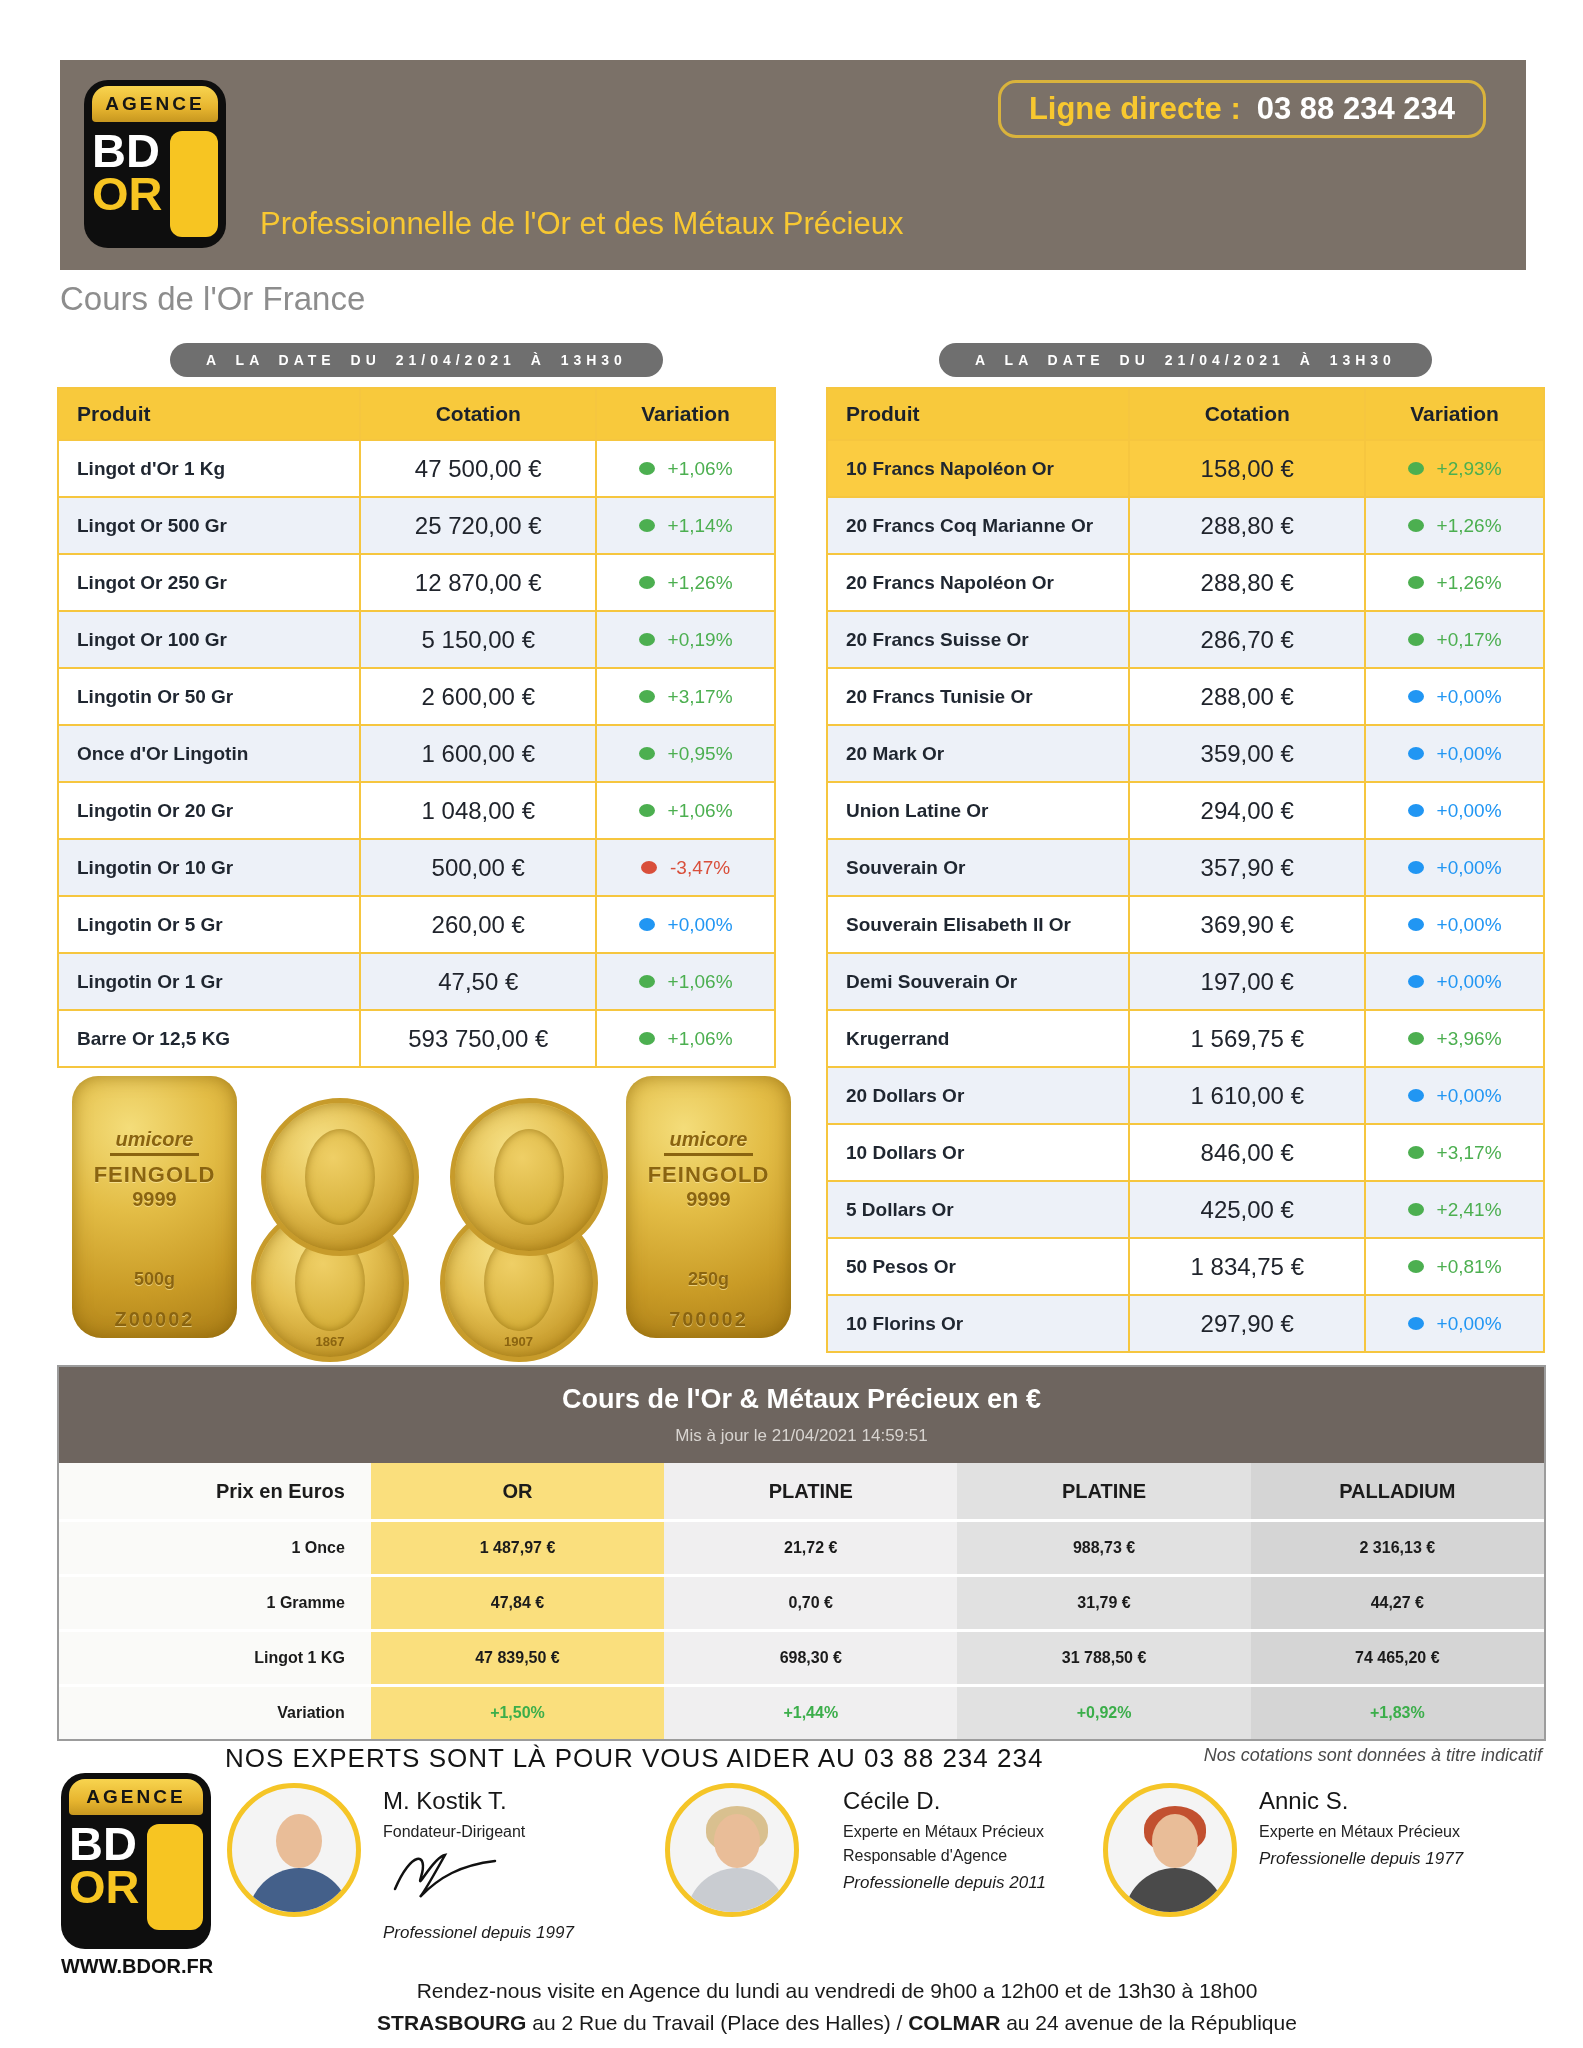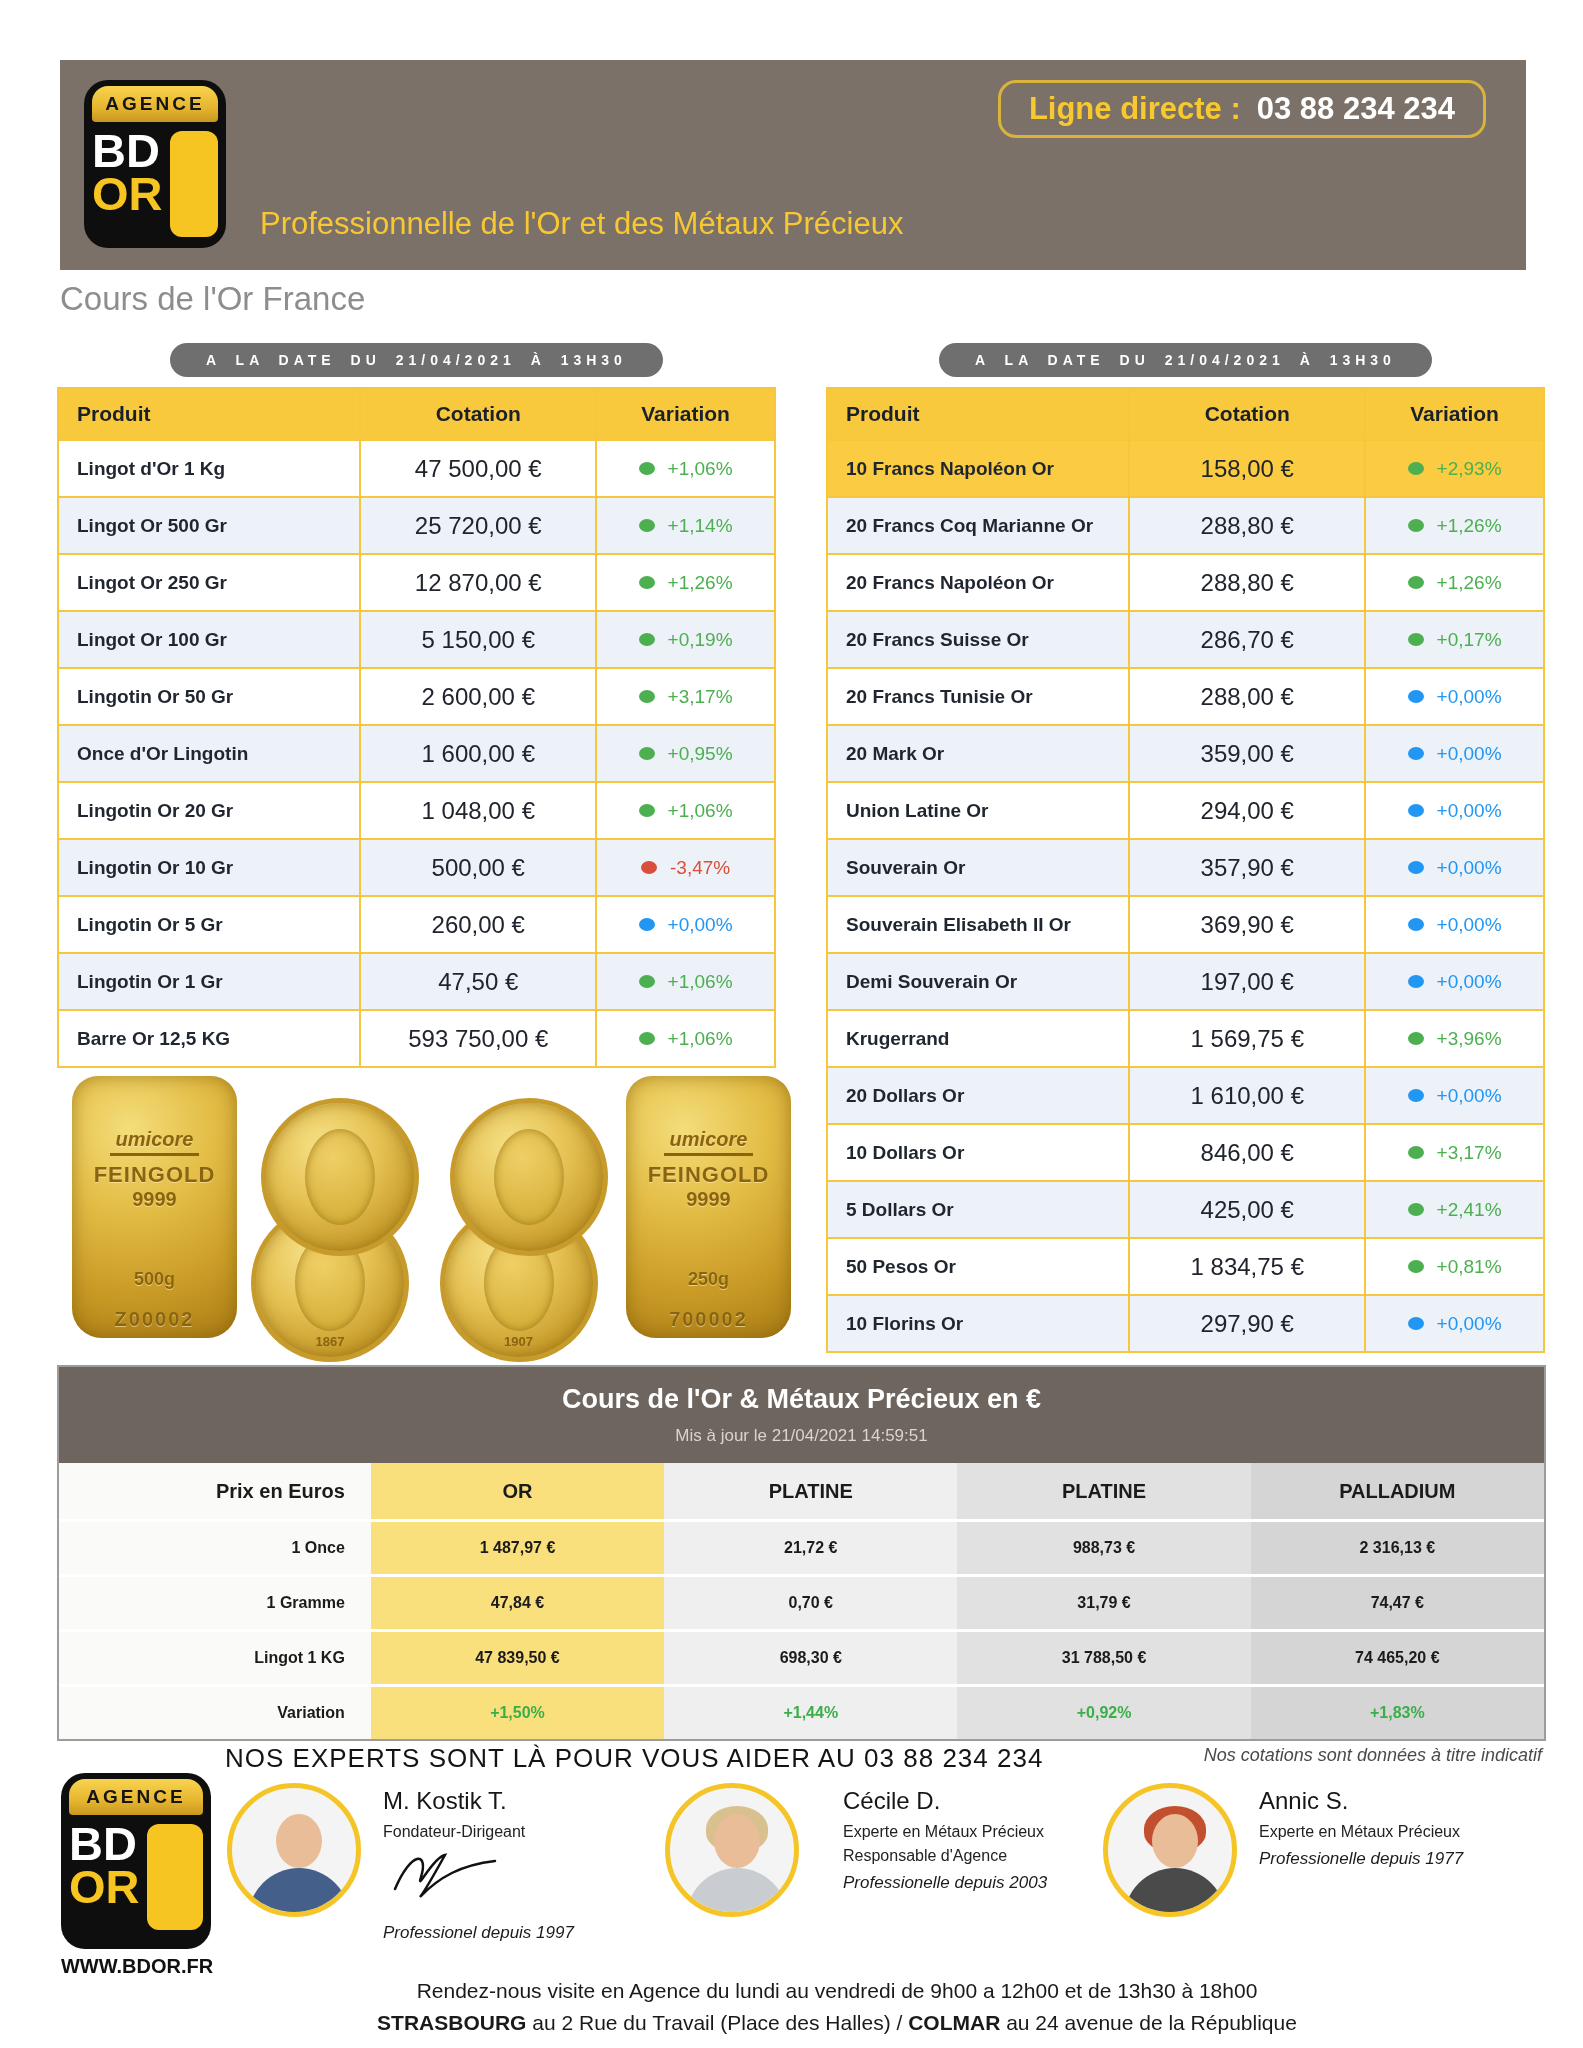--- a/index.html
+++ b/index.html
@@ -430,21 +430,21 @@
           <div class="mcell col1">1 487,97 €</div>
           <div class="mcell col2">21,72 €</div>
           <div class="mcell col3">988,73 €</div>
           <div class="mcell col4">2 316,13 €</div>
         </div>
         <div class="mrow">
           <div class="mcell col0">1 Gramme</div>
           <div class="mcell col1">47,84 €</div>
           <div class="mcell col2">0,70 €</div>
           <div class="mcell col3">31,79 €</div>
-          <div class="mcell col4">74,47 €</div>
+          <div class="mcell col4">44,27 €</div>
         </div>
         <div class="mrow">
           <div class="mcell col0">Lingot 1 KG</div>
           <div class="mcell col1">47 839,50 €</div>
           <div class="mcell col2">698,30 €</div>
           <div class="mcell col3">31 788,50 €</div>
           <div class="mcell col4">74 465,20 €</div>
         </div>
         <div class="mrow">
           <div class="mcell col0">Variation</div>
@@ -489,21 +489,21 @@
         <div class="expert e1">
           <div class="avatar blonde">
             <div class="a-hair"></div>
             <div class="a-head"></div>
             <div class="a-body"></div>
           </div>
           <div class="einfo">
             <div class="ename">Cécile D.</div>
             <div class="erole">Experte en Métaux Précieux</div>
             <div class="erole">Responsable d'Agence</div>
-            <div class="esince">Professionelle depuis 2003</div>
+            <div class="esince">Professionelle depuis 2011</div>
           </div>
         </div>
         <div class="expert e2">
           <div class="avatar red">
             <div class="a-hair"></div>
             <div class="a-head"></div>
             <div class="a-body"></div>
           </div>
           <div class="einfo">
             <div class="ename">Annic S.</div>

